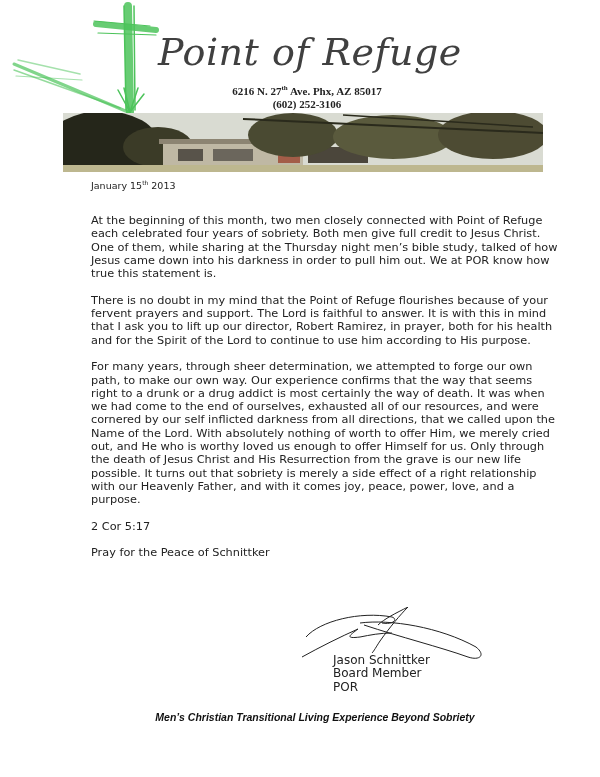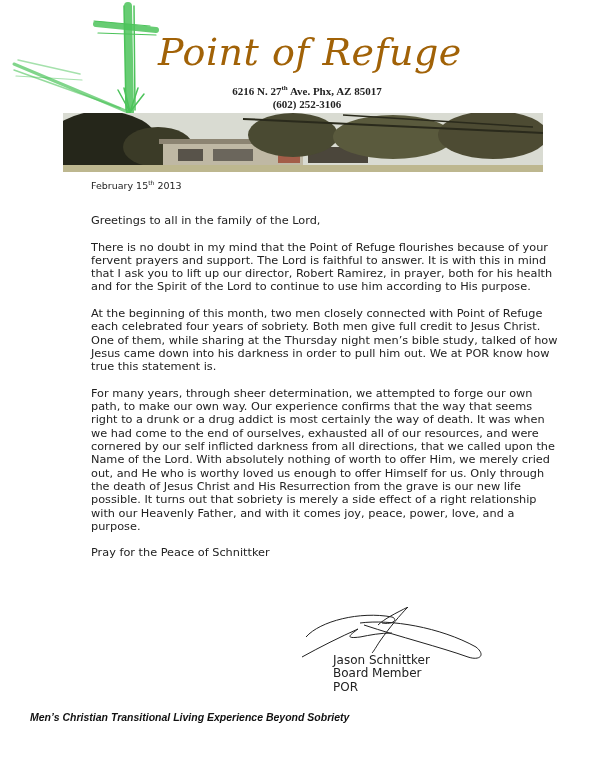--- a/index.html
+++ b/index.html
@@ -4,21 +4,21 @@
   <style>
     html, body { margin: 0; padding: 0; background: #ffffff; }
     body {
       width: 600px; height: 777px; position: relative; overflow: hidden;
       font-family: "DejaVu Sans", sans-serif; color: #222;
     }
     .logo-cross { position: absolute; left: 10px; top: 0; width: 150px; height: 125px; }
     .org-title {
       position: absolute; left: 158px; top: 30px;
       font-family: "DejaVu Serif", serif; font-style: italic;
-      font-size: 38px; color: #a16207; letter-spacing: 0.5px; white-space: nowrap;
+      font-size: 38px; color: #404040; letter-spacing: 0.5px; white-space: nowrap;
     }
     .address, .phone {
       position: absolute; left: 0; width: 534px; text-align: center;
       font-family: "Liberation Serif", serif; font-weight: bold; font-size: 11px; color: #222;
     }
     .address { top: 84px; padding-left: 80px; box-sizing: border-box; }
     .phone { top: 98px; padding-left: 80px; box-sizing: border-box; }
     .address sup { font-size: 7px; }
     .photo-banner {
       position: absolute; left: 63px; top: 113px; width: 480px; height: 59px; overflow: hidden;
@@ -32,21 +32,21 @@
       position: absolute; left: 91px; top: 214px; width: 470px;
       font-size: 11.3px; line-height: 13.3px; color: #222;
     }
     .body-text p { margin: 0 0 13.3px 0; }
     .body-text p.greeting { margin-bottom: 13.3px; }
     .signature-svg { position: absolute; left: 300px; top: 607px; width: 190px; height: 60px; }
     .signer {
       position: absolute; left: 333px; top: 654px; font-size: 12px; line-height: 13.3px; color: #222;
     }
     .footer {
-      position: absolute; left: 0; top: 711px; width: 600px; text-align: left;
+      position: absolute; left: 0; top: 711px; width: 600px; text-align: center;
       font-family: "Liberation Sans", sans-serif; font-weight: bold; font-style: italic;
       font-size: 10.5px; line-height: 13.5px; color: #111;
     }
     .footer .tagline { padding-left: 30px; }
     .footer .website { padding-left: 30px; }
   </style>
 </head>
 <body>
 
 <svg class="logo-cross" viewBox="0 0 150 125">
@@ -97,28 +97,28 @@
     <ellipse cx="330" cy="24" rx="60" ry="22" fill="#5a5a3d"></ellipse>
     <ellipse cx="430" cy="22" rx="55" ry="24" fill="#4d4b33"></ellipse>
     <line x1="180" y1="6" x2="480" y2="20" stroke="#2a2a1c" stroke-width="2"></line>
     <line x1="280" y1="2" x2="470" y2="14" stroke="#2a2a1c" stroke-width="1.5"></line>
 
     <rect x="0" y="52" width="480" height="7" fill="#bdb78f"></rect>
   </svg>
 </div>
 
 <div class="date">
-  <span>February 15</span><sup>th</sup><span> 2013</span>
+  <span>January 15</span><sup>th</sup><span> 2013</span>
 </div>
 
 <div class="body-text">
-  <p class="greeting">Greetings to all in the family of the Lord,</p>
+  <p>At the beginning of this month, two men closely connected with Point of Refuge each celebrated four years of sobriety.  Both men give full credit to Jesus Christ.  One of them, while sharing at the Thursday night men’s bible study, talked of how Jesus came down into his darkness in order to pull him out.  We at POR know how true this statement is.</p>
   <p>There is no doubt in my mind that the Point of Refuge flourishes because of your fervent prayers and support.  The Lord is faithful to answer.  It is with this in mind that I ask you to lift up our director, Robert Ramirez, in prayer, both for his health and for the Spirit of the Lord to continue to use him according to His purpose.</p>
-  <p>At the beginning of this month, two men closely connected with Point of Refuge each celebrated four years of sobriety.  Both men give full credit to Jesus Christ.  One of them, while sharing at the Thursday night men’s bible study, talked of how Jesus came down into his darkness in order to pull him out.  We at POR know how true this statement is.</p>
   <p>For many years, through sheer determination, we attempted to forge our own path, to make our own way.  Our experience confirms that the way that seems right to a drunk or a drug addict is most certainly the way of death.  It was when we had come to the end of ourselves, exhausted all of our resources, and were cornered by our self inflicted darkness from all directions, that we called upon the Name of the Lord.  With absolutely nothing of worth to offer Him, we merely cried out, and He who is worthy loved us enough to offer Himself for us.  Only through the death of Jesus Christ and His Resurrection from the grave is our new life possible.  It turns out that sobriety is merely a side effect of a right relationship with our Heavenly Father, and with it comes joy, peace, power, love, and a purpose.</p>
+  <p>2 Cor 5:17</p>
   <p>Pray for the Peace of Schnittker</p>
 </div>
 
 <svg class="signature-svg" viewBox="0 0 190 60">
   <g fill="none" stroke="#222" stroke-width="1">
     <path d="M6 30 C 20 14, 60 4, 92 10 C 98 12, 94 18, 82 16"></path>
     <path d="M2 50 C 20 40, 40 30, 58 22 C 50 28, 44 32, 60 30 C 70 28, 80 26, 92 26"></path>
     <path d="M60 16 C 90 12, 140 20, 176 40 C 186 48, 180 54, 168 50 C 140 40, 100 30, 64 18"></path>
     <path d="M108 0 C 100 8, 90 20, 80 34 C 76 40, 74 44, 72 46"></path>
     <path d="M108 0 C 96 6, 84 12, 78 18"></path>

